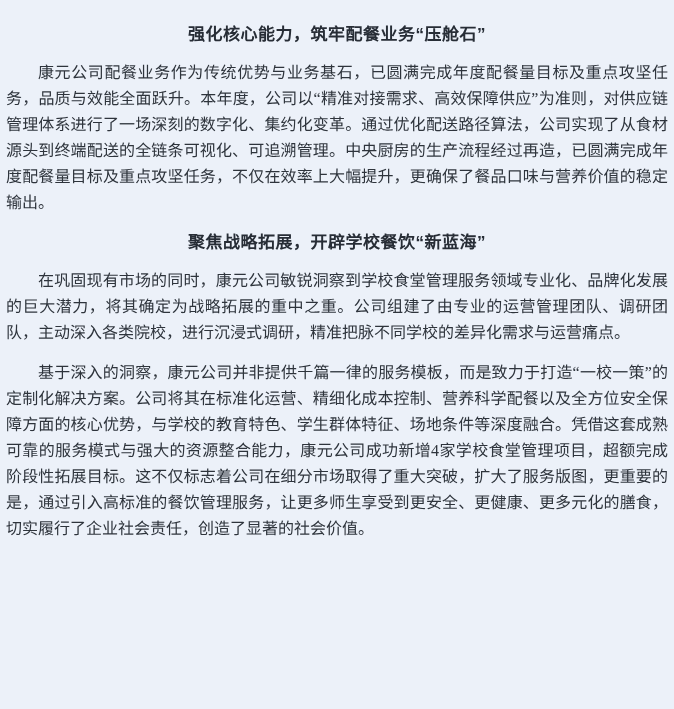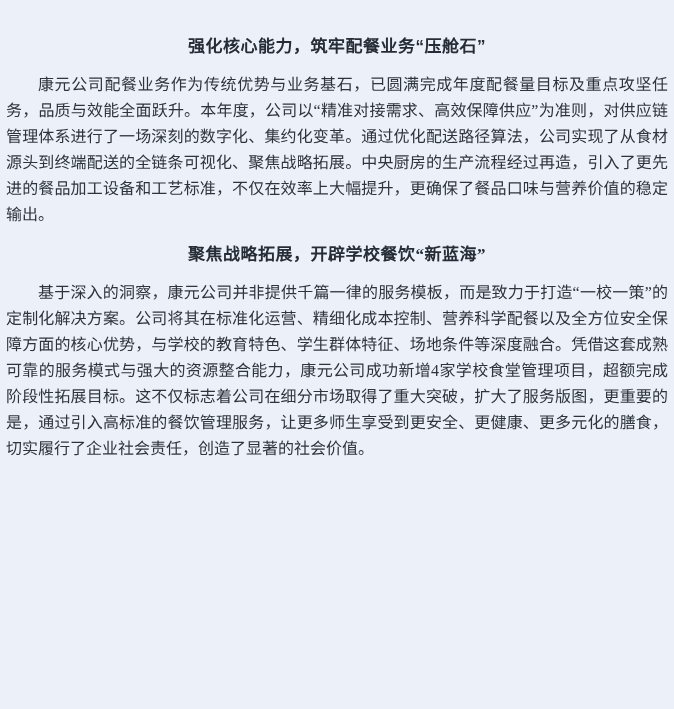--- a/index.html
+++ b/index.html
@@ -11,52 +11,52 @@
     height: 709px;
     background: #ecf1f9;
     overflow: hidden;
     font-family: "Liberation Serif", "DejaVu Serif", serif;
     color: #2e343c;
   }
   .doc {
     box-sizing: border-box;
     width: 674px;
     height: 709px;
-    padding: 34px 6px 0 6px;
+    padding: 22px 6px 0 6px;
   }
   .section-heading {
     font-size: 17px;
     line-height: 26px;
     font-weight: bold;
     text-align: center;
     color: #272d36;
     margin: 0 0 12px 0;
     letter-spacing: 0.5px;
     font-family: "Liberation Sans", "DejaVu Sans", sans-serif;
   }
   .section-heading.second {
     margin-top: 7px;
-    font-family: Liberation Serif, serif;
   }
   .para {
     font-size: 16px;
     line-height: 26px;
     text-align: justify;
     text-justify: inter-ideograph;
     text-indent: 2em;
     margin: 0 0 14px 0;
     word-break: break-all;
   }
 </style>
 </head>
 <body>
 
 <div class="doc">
   <div class="section">
     <h2 class="section-heading">强化核心能力，筑牢配餐业务“压舱石”</h2>
-    <p class="para">康元公司配餐业务作为传统优势与业务基石，已圆满完成年度配餐量目标及重点攻坚任务，品质与效能全面跃升。本年度，公司以“精准对接需求、高效保障供应”为准则，对供应链管理体系进行了一场深刻的数字化、集约化变革。通过优化配送路径算法，公司实现了从食材源头到终端配送的全链条可视化、聚焦战略拓展。中央厨房的生产流程经过再造，引入了更先进的餐品加工设备和工艺标准，不仅在效率上大幅提升，更确保了餐品口味与营养价值的稳定输出。</p>
+    <p class="para">康元公司配餐业务作为传统优势与业务基石，已圆满完成年度配餐量目标及重点攻坚任务，品质与效能全面跃升。本年度，公司以“精准对接需求、高效保障供应”为准则，对供应链管理体系进行了一场深刻的数字化、集约化变革。通过优化配送路径算法，公司实现了从食材源头到终端配送的全链条可视化、可追溯管理。中央厨房的生产流程经过再造，已圆满完成年度配餐量目标及重点攻坚任务，不仅在效率上大幅提升，更确保了餐品口味与营养价值的稳定输出。</p>
   </div>
 
   <div class="section">
     <h2 class="section-heading second">聚焦战略拓展，开辟学校餐饮“新蓝海”</h2>
+    <p class="para">在巩固现有市场的同时，康元公司敏锐洞察到学校食堂管理服务领域专业化、品牌化发展的巨大潜力，将其确定为战略拓展的重中之重。公司组建了由专业的运营管理团队、调研团队，主动深入各类院校，进行沉浸式调研，精准把脉不同学校的差异化需求与运营痛点。</p>
     <p class="para">基于深入的洞察，康元公司并非提供千篇一律的服务模板，而是致力于打造“一校一策”的定制化解决方案。公司将其在标准化运营、精细化成本控制、营养科学配餐以及全方位安全保障方面的核心优势，与学校的教育特色、学生群体特征、场地条件等深度融合。凭借这套成熟可靠的服务模式与强大的资源整合能力，康元公司成功新增4家学校食堂管理项目，超额完成阶段性拓展目标。这不仅标志着公司在细分市场取得了重大突破，扩大了服务版图，更重要的是，通过引入高标准的餐饮管理服务，让更多师生享受到更安全、更健康、更多元化的膳食，切实履行了企业社会责任，创造了显著的社会价值。</p>
   </div>
 </div>
 
 </body></html>

